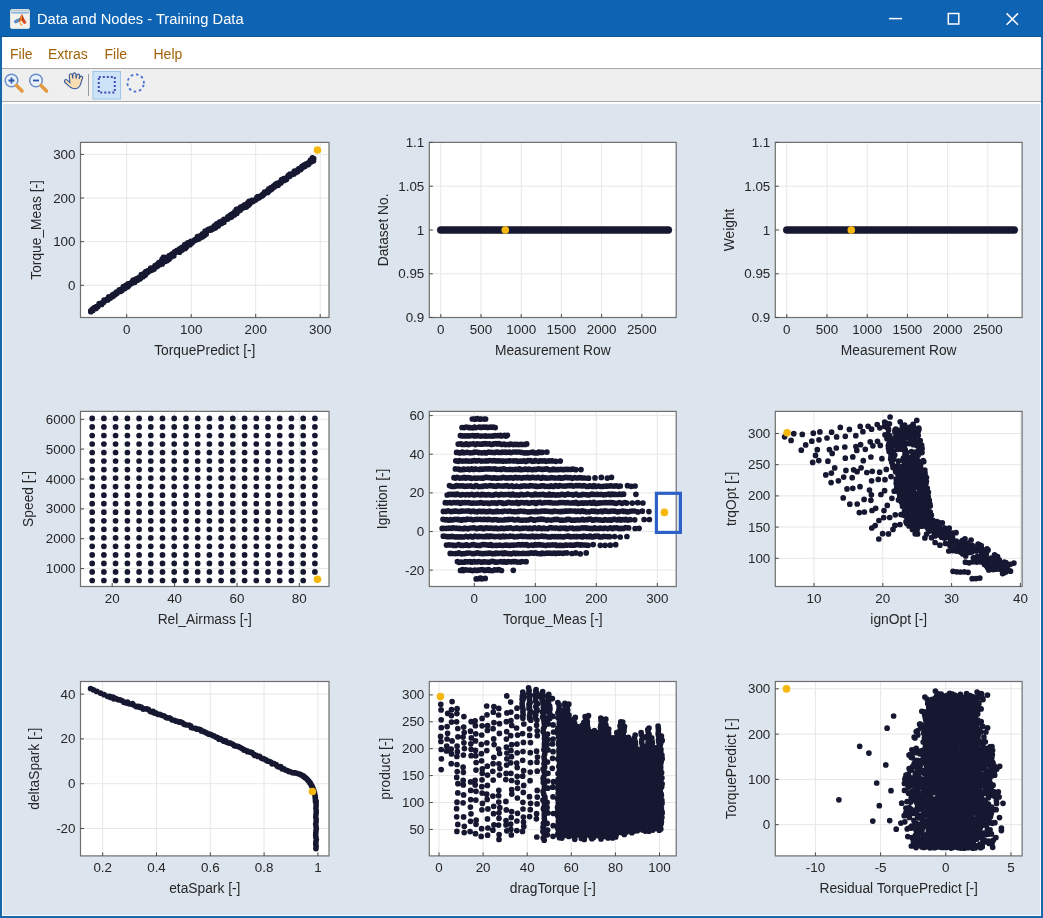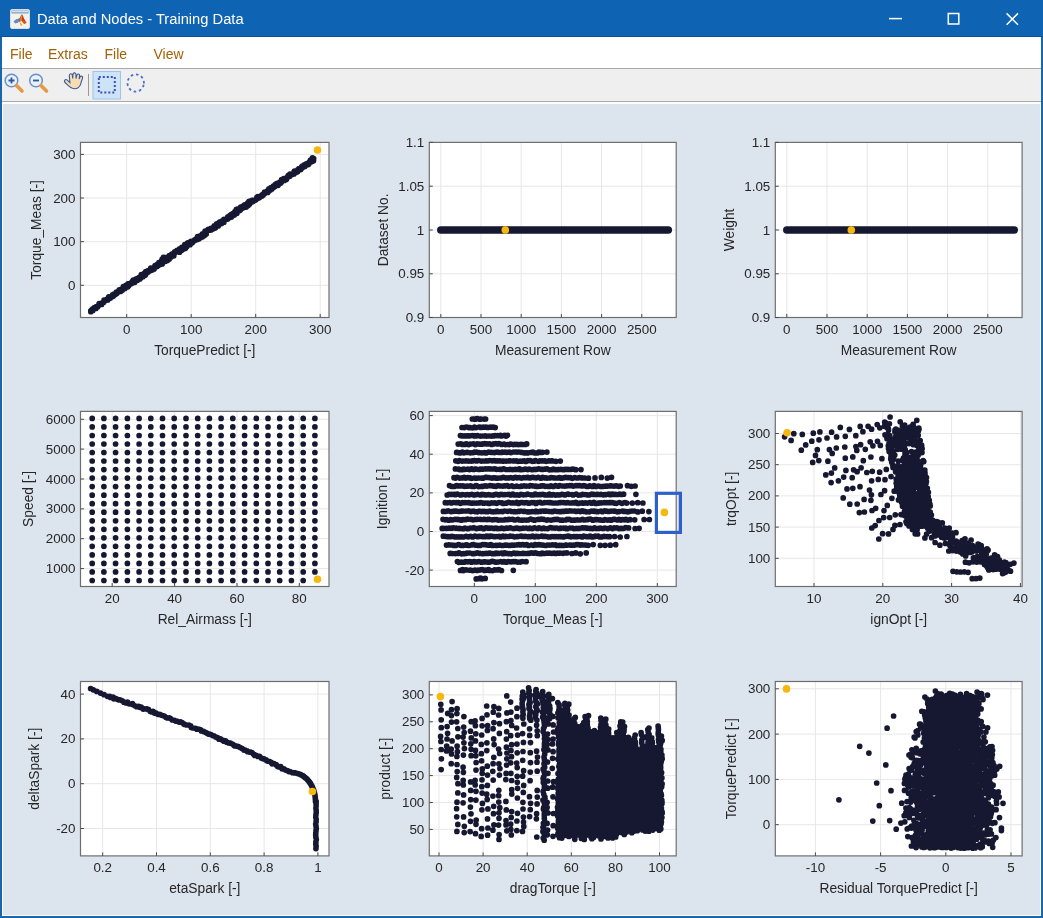--- a/index.html
+++ b/index.html
@@ -34,21 +34,21 @@
 <svg width="1043" height="37" style="position:absolute;left:0;top:0">
 <line x1="889" y1="18.6" x2="902" y2="18.6" stroke="#fff" stroke-width="1.5"></line>
 <rect x="948.3" y="13.5" width="10.5" height="10.5" fill="none" stroke="#fff" stroke-width="1.5"></rect>
 <path d="M1006.6 13.4 L1018 24.8 M1018 13.4 L1006.6 24.8" stroke="#fff" stroke-width="1.5"></path>
 </svg>
 </div>
 <div id="menubar">
 <span class="mi" style="left:8px">File</span>
 <span class="mi" style="left:46px">Extras</span>
 <span class="mi" style="left:102.5px">File</span>
-<span class="mi" style="left:151.5px">View</span>
+<span class="mi" style="left:151.5px">Help</span>
 </div>
 <div id="toolbar">
 <svg width="1039" height="32">
 <g>
 <circle cx="9.5" cy="11.5" r="6.3" fill="#e9f2fb" stroke="#6b8fc9" stroke-width="1.5"></circle>
 <path d="M14.5 16.5 L20 22" stroke="#e39a43" stroke-width="3.6" stroke-linecap="round"></path>
 <path d="M6.5 11.5 h6 M9.5 8.5 v6" stroke="#2b55a8" stroke-width="1.8"></path>
 </g>
 <g transform="translate(24.5 0)">
 <circle cx="9.5" cy="11.5" r="6.3" fill="#e9f2fb" stroke="#6b8fc9" stroke-width="1.5"></circle>

